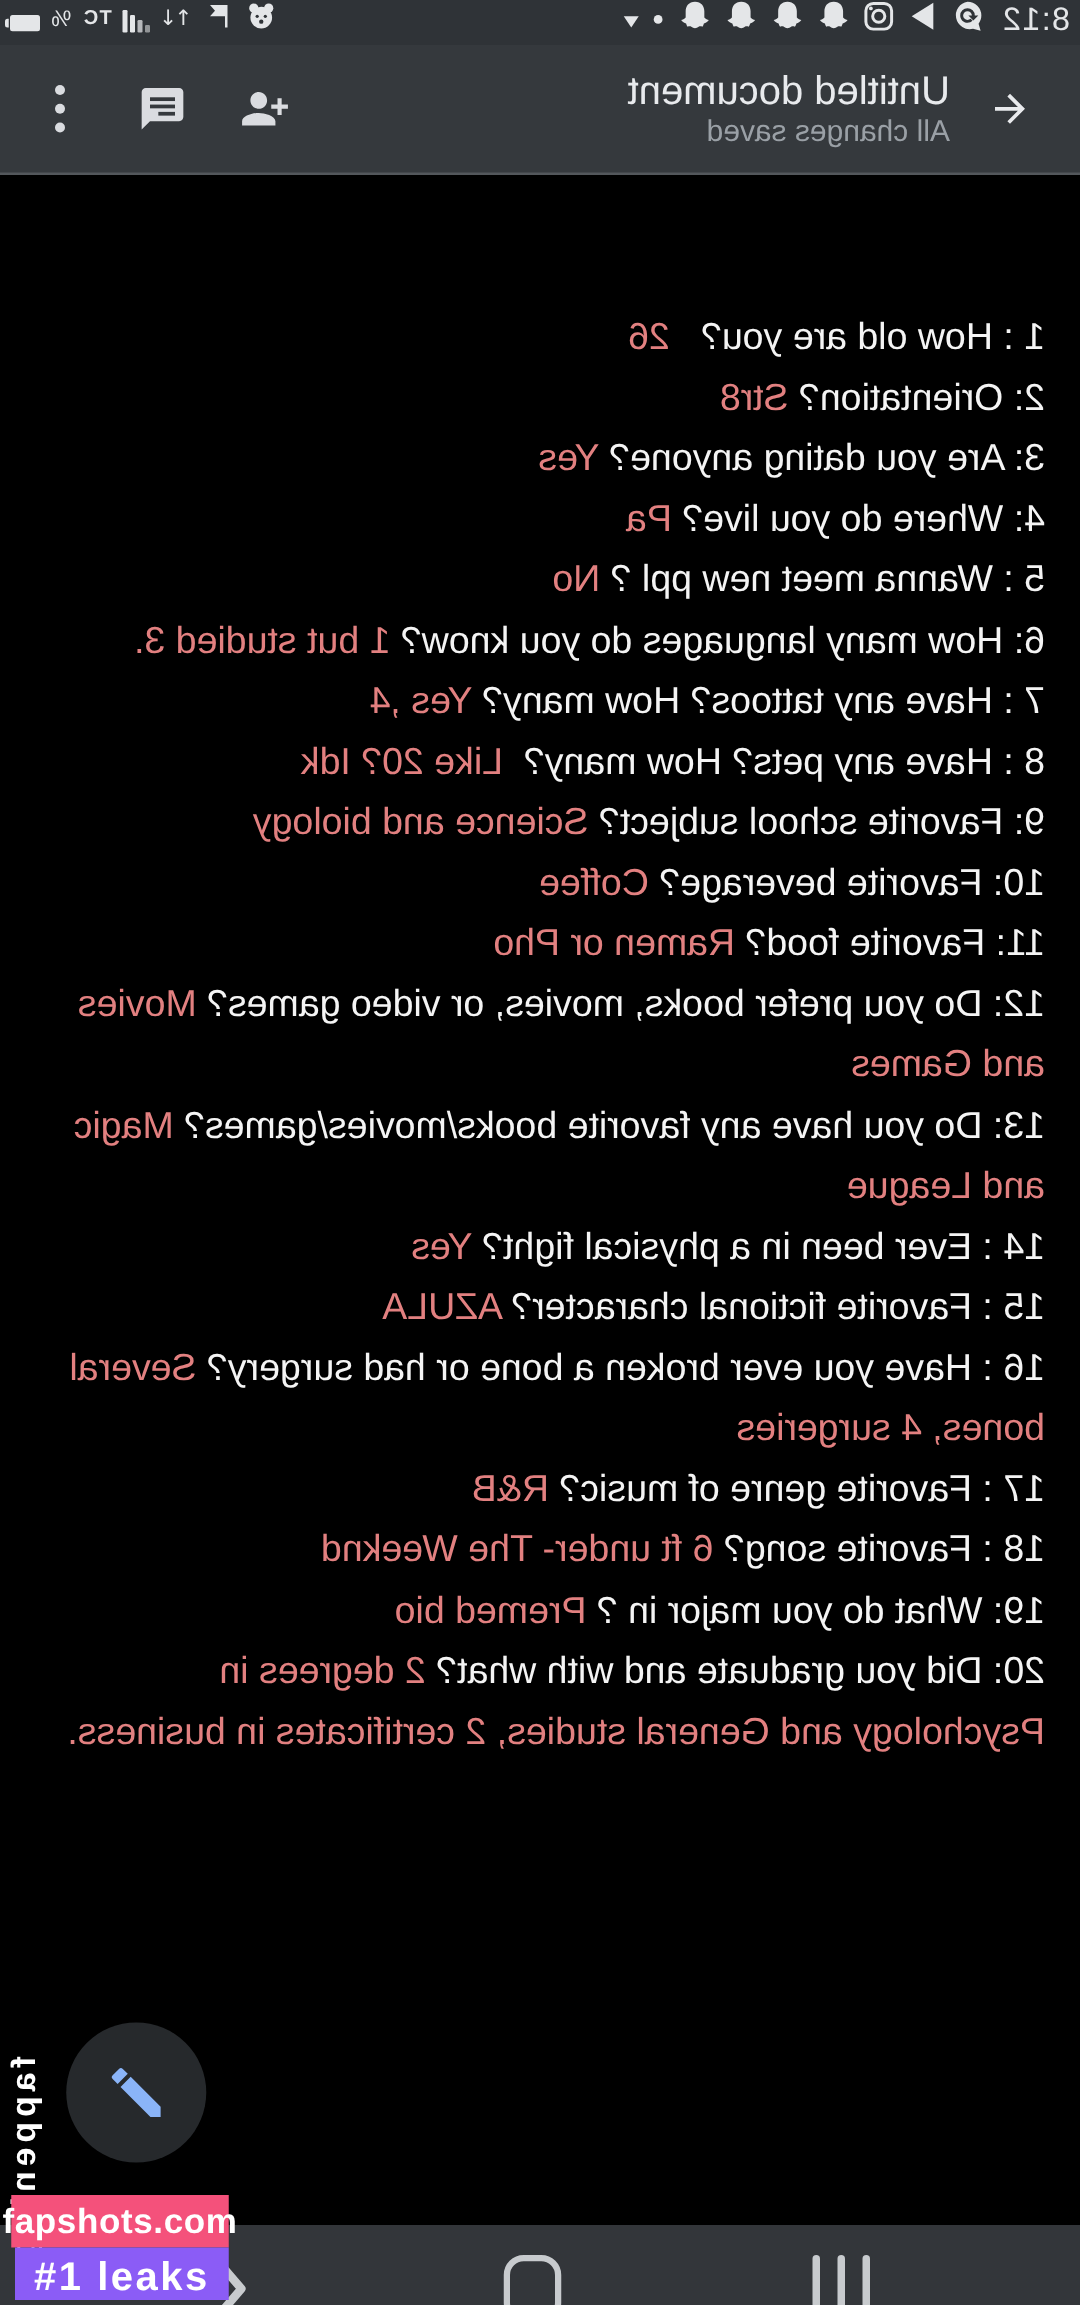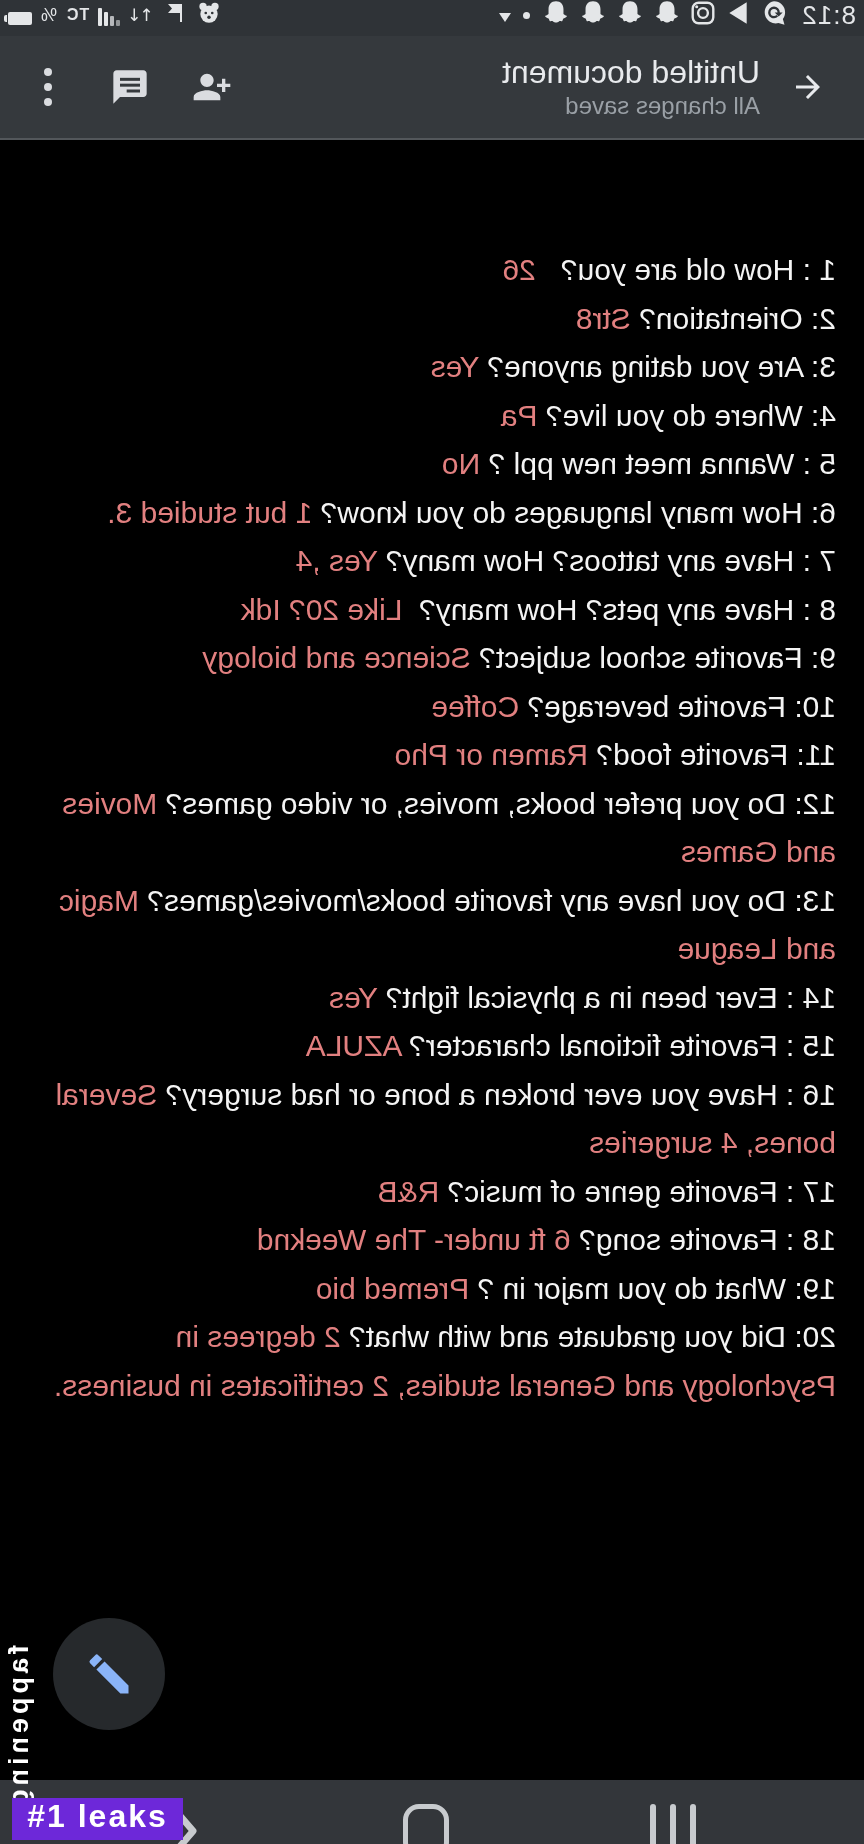--- a/index.html
+++ b/index.html
@@ -63,22 +63,22 @@
   .nav-home{left:415px;width:46px;height:54px;border:5px solid #c8cbce;border-radius:16px;box-sizing:border-box;}
   .nav-back{left:664px;}
 
   
   .wm-vertical{position:absolute;left:4px;top:1645px;width:38px;height:199px;overflow:hidden;
                transform:scaleX(-1);writing-mode:vertical-rl;
                font-weight:700;font-size:27px;letter-spacing:4px;color:#fff;z-index:5;}
   .wm-pink{position:absolute;left:9px;top:1756px;width:174px;height:42px;background:#f4517b;
            display:flex;align-items:center;justify-content:center;z-index:6;}
   .wm-pink span{color:#fff;font-weight:700;font-size:28px;letter-spacing:.5px;}
-  .wm-dark{position:absolute;left:12px;top:1798px;width:171px;height:42px;background:#6d28d9;
-           display:flex;align-items:flex-start;justify-content:center;z-index:6;}
+  .wm-dark{position:absolute;left:12px;top:1798px;width:171px;height:42px;background:#8b5cf6;
+           display:flex;align-items:flex-end;justify-content:center;z-index:6;}
   .wm-dark span{color:#fff;font-weight:700;font-size:32px;letter-spacing:2px;}
 </style>
 </head>
 <body>
 
 <div id="stage">
   <div id="phone">
 
     <div class="status-bar">
       <div class="sb-cluster">
@@ -247,16 +247,19 @@
       <div class="nav-item nav-home"></div>
       <div class="nav-item nav-back">
         <svg width="34" height="54" viewBox="0 0 20 32">
             <polyline points="16,2 4,16 16,30" fill="none" stroke="#c8cbce" stroke-width="4" stroke-linecap="round" stroke-linejoin="round"></polyline>
           </svg>
       </div>
     </div>
   </div>
 
   <div class="wm-vertical">fappening:</div>
+  <div class="wm-pink">
+    <span>fapshots.com</span>
+  </div>
   <div class="wm-dark">
     <span>#1 leaks</span>
   </div>
 </div>
 
 </body></html>

